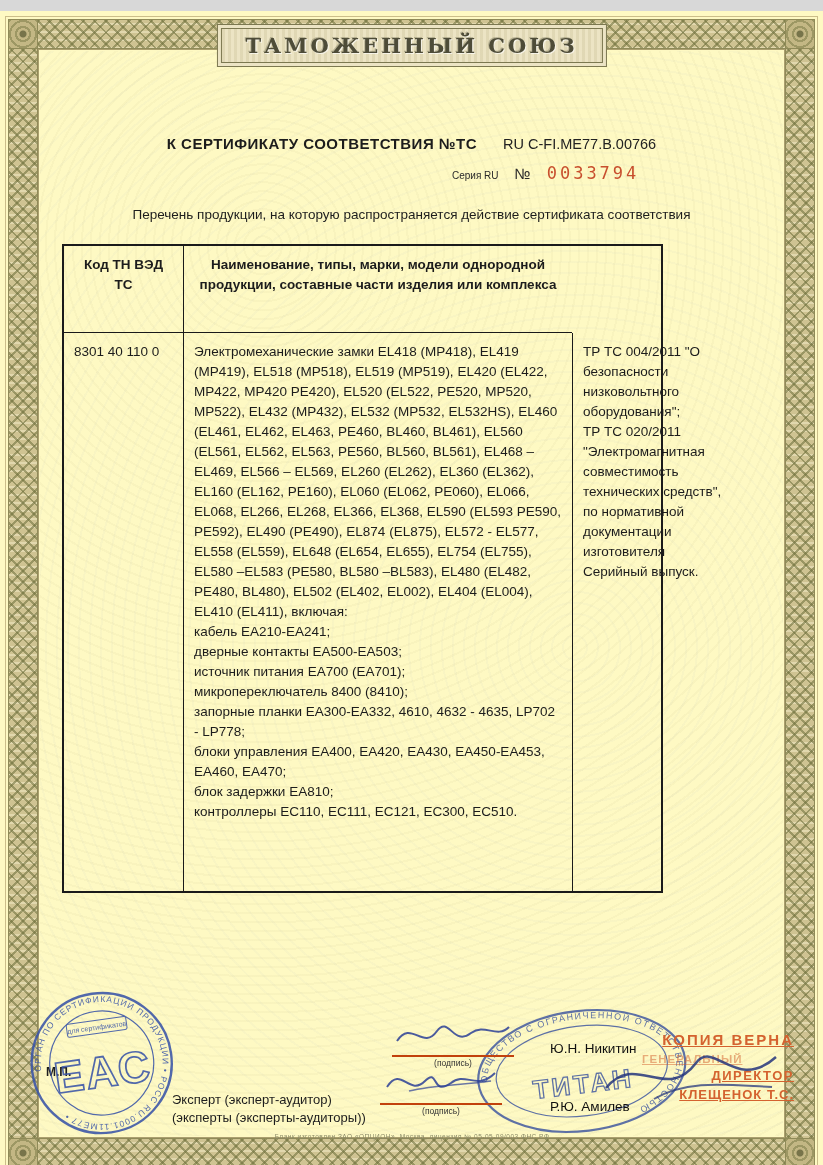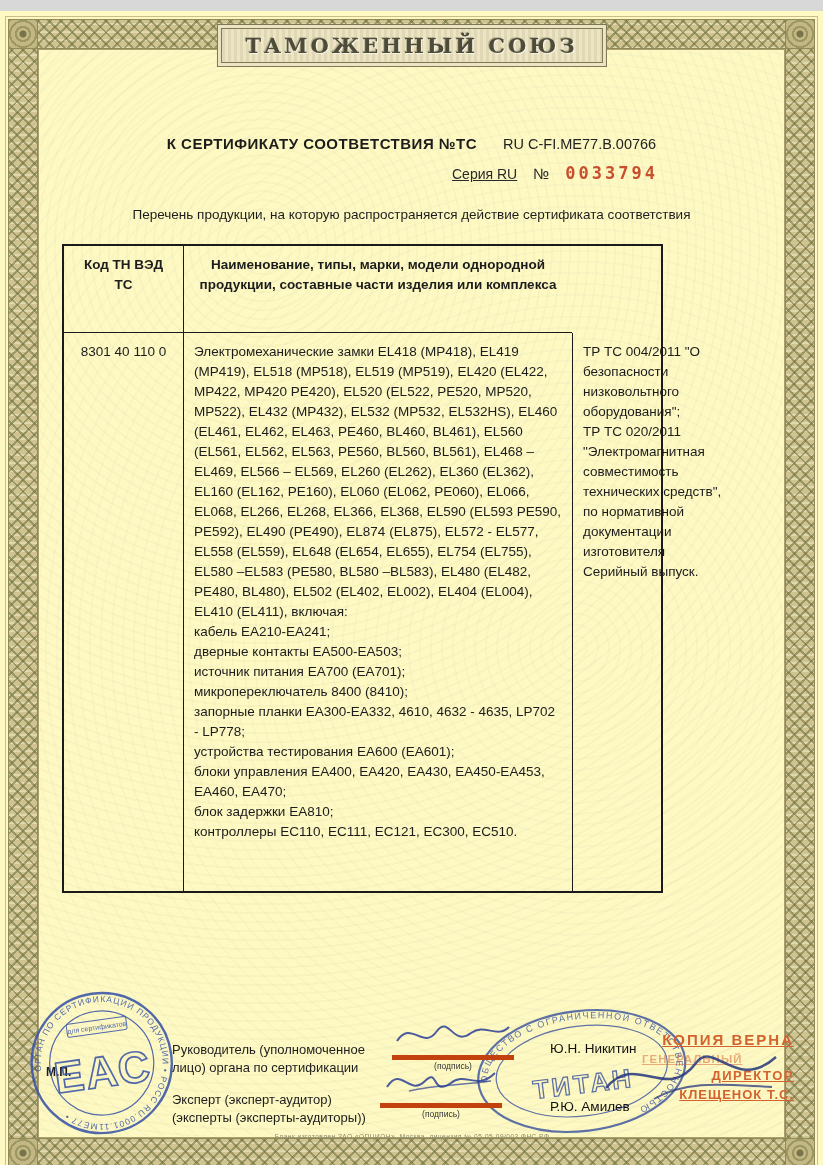--- a/index.html
+++ b/index.html
@@ -59,54 +59,54 @@
   .cert-line {
     position: absolute; top: 124px; left: 0; width: 100%;
     display: flex; justify-content: center; align-items: baseline; gap: 26px;
   }
   .cert-label { font-size: 15px; font-weight: bold; letter-spacing: .5px; }
   .cert-number { font-size: 14.5px; color: #222; }
   .series-line {
     position: absolute; top: 152px; left: 452px;
     display: flex; align-items: baseline; gap: 16px;
   }
-  .series-label { font-size: 14px; color: #2a2a2a; text-decoration: underline; }
+  .series-label { font-size: 10px; color: #2a2a2a; }
   .series-sign { font-size: 15px; color: #2a2a2a; }
   .series-number {
-    font-family: "DejaVu Sans Mono", monospace; font-weight: bold; font-size: 17px;
+    font-family: "DejaVu Sans Mono", monospace; font-weight: normal; font-size: 17px;
     letter-spacing: 3px; color: #c84f2e;
   }
   .intro {
     position: absolute; top: 196px; left: 90px; right: 90px;
     text-align: center; font-size: 13.5px; color: #1d1d1d;
   }
   
   .ptable {
     position: absolute; top: 233px; left: 62px; width: 601px;
     border: 2px solid #1a1a1a; background: transparent;
   }
   .trow { display: grid; grid-template-columns: 119px 389px 190px; }
   .thead .cell { border-bottom: 1px solid #1a1a1a; min-height: 87px; font-weight: bold; text-align: center; }
   .cell { padding: 9px 10px; font-size: 13.5px; line-height: 1.45; }
   .cell + .cell { border-left: 1px solid #1a1a1a; }
   .tbody .cell { min-height: 558px; line-height: 20px; }
-  .code-cell { text-align: center; }
+  .code-cell { }
   .products-cell div, .docs-cell div { line-height: 20px; }
   
   .footer-text { position: absolute; font-size: 13px; line-height: 1.35; color: #1d1d1d; }
   .role1 { top: 1030px; left: 172px; width: 212px; }
   .role2 { top: 1080px; left: 172px; width: 218px; }
   .mp { top: 1053px; left: 46px; font-weight: bold; font-size: 12px; }
   .name { position: absolute; font-size: 13.5px; font-weight: 500; color: #101010; z-index: 7; }
   .name1 { top: 1030px; left: 550px; }
   .name2 { top: 1088px; left: 550px; }
   .sigblock { position: absolute; width: 122px; text-align: center; z-index: 6; }
   .sig1 { top: 1002px; left: 392px; }
   .sig2 { top: 1052px; left: 380px; }
-  .sig-caption { border-top: 5px solid #c2410c; font-size: 8.5px; color: #333; padding-top: 1px; }
+  .sig-caption { border-top: 2px solid #c2410c; font-size: 8.5px; color: #333; padding-top: 1px; }
   .eac-stamp { position: absolute; top: 976px; left: 26px; transform: rotate(-8deg); opacity: .88; z-index: 5; }
   .company-stamp { position: absolute; top: 990px; left: 468px; transform: rotate(-7deg); opacity: .8; z-index: 5; }
   .copy-stamp {
     position: absolute; top: 1018px; left: 614px; width: 180px; text-align: right;
     color: #d4622f; font-weight: bold; z-index: 8; line-height: 1.45; text-decoration: underline;
   }
   .copy-l1 { font-size: 15px; letter-spacing: 2px; }
   .copy-l2 { font-size: 11.5px; opacity: .5; letter-spacing: 1px; text-align: left; padding-left: 28px; }
   .copy-l3 { font-size: 13px; letter-spacing: 1.5px; }
   .copy-l4 { font-size: 13px; letter-spacing: 1px; }
@@ -157,21 +157,20 @@
     </div>
     <div class="trow tbody">
       <div class="cell code-cell">8301 40 110 0</div>
       <div class="cell products-cell">
         <div>Электромеханические замки EL418 (MP418), EL419 (MP419), EL518 (MP518), EL519 (MP519), EL420 (EL422, MP422, MP420 PE420), EL520 (EL522, PE520, MP520, MP522), EL432 (MP432), EL532 (MP532, EL532HS), EL460 (EL461, EL462, EL463, PE460, BL460, BL461), EL560 (EL561, EL562, EL563, PE560, BL560, BL561), EL468 – EL469, EL566 – EL569, EL260 (EL262), EL360 (EL362), EL160 (EL162, PE160), EL060 (EL062, PE060), EL066, EL068, EL266, EL268, EL366, EL368, EL590 (EL593 PE590, PE592), EL490 (PE490), EL874 (EL875), EL572 - EL577, EL558 (EL559), EL648 (EL654, EL655), EL754 (EL755), EL580 –EL583 (PE580, BL580 –BL583), EL480 (EL482, PE480, BL480), EL502 (EL402, EL002), EL404 (EL004), EL410 (EL411), включая:</div>
         <div>кабель EA210-EA241;</div>
         <div>дверные контакты EA500-EA503;</div>
         <div>источник питания EA700 (EA701);</div>
         <div>микропереключатель 8400 (8410);</div>
         <div>запорные планки EA300-EA332, 4610, 4632 - 4635, LP702 - LP778;</div>
-        <div>устройства тестирования EA600 (EA601);</div>
         <div>блоки управления EA400, EA420, EA430, EA450-EA453, EA460, EA470;</div>
         <div>блок задержки EA810;</div>
         <div>контроллеры EC110, EC111, EC121, EC300, EC510.</div>
       </div>
       <div class="cell docs-cell">
         <div>ТР ТС 004/2011 "О безопасности низковольтного оборудования";</div>
         <div>ТР ТС 020/2011 "Электромагнитная совместимость технических средств",</div>
         <div>по нормативной документации изготовителя</div>
         <div>Серийный выпуск.</div>
       </div>
@@ -188,21 +187,20 @@
       <text font-size="8.5" fill="#3a55a8" letter-spacing="1" font-family="Liberation Sans, sans-serif">
         <textPath href="#eacRing">ОРГАН ПО СЕРТИФИКАЦИИ ПРОДУКЦИИ • РОСС RU.0001.11МЕ77 •</textPath>
       </text>
       <rect x="46" y="33" width="60" height="13" rx="2" fill="none" stroke="#3a55a8" stroke-width="1"></rect>
       <text x="76" y="42.5" text-anchor="middle" font-size="7" fill="#3a55a8" font-family="Liberation Sans, sans-serif">для сертификатов</text>
       <text x="76" y="100" text-anchor="middle" font-size="44" font-weight="bold" letter-spacing="2" fill="none" stroke="#3a55a8" stroke-width="1.7" font-family="Liberation Sans, sans-serif">ЕАС</text>
     </svg>
   </div>
   <div class="footer-text mp">М.П.</div>
 
-  <div class="footer-text role1">Руководитель (уполномоченное лицо) органа по сертификации</div>
   <div class="sigblock sig1">
     <svg width="120" height="38" viewBox="0 0 120 38">
       <path d="M4,28 C18,6 30,38 44,18 C56,2 60,34 78,20 C92,10 104,26 116,14" stroke="#2b3f96" stroke-width="2" fill="none" opacity="0.85"></path>
     </svg>
     <div class="sig-caption">(подпись)</div>
   </div>
   <div class="name name1">Ю.Н. Никитин</div>
 
   <div class="footer-text role2">Эксперт (эксперт-аудитор) (эксперты (эксперты-аудиторы))</div>
   <div class="sigblock sig2">

